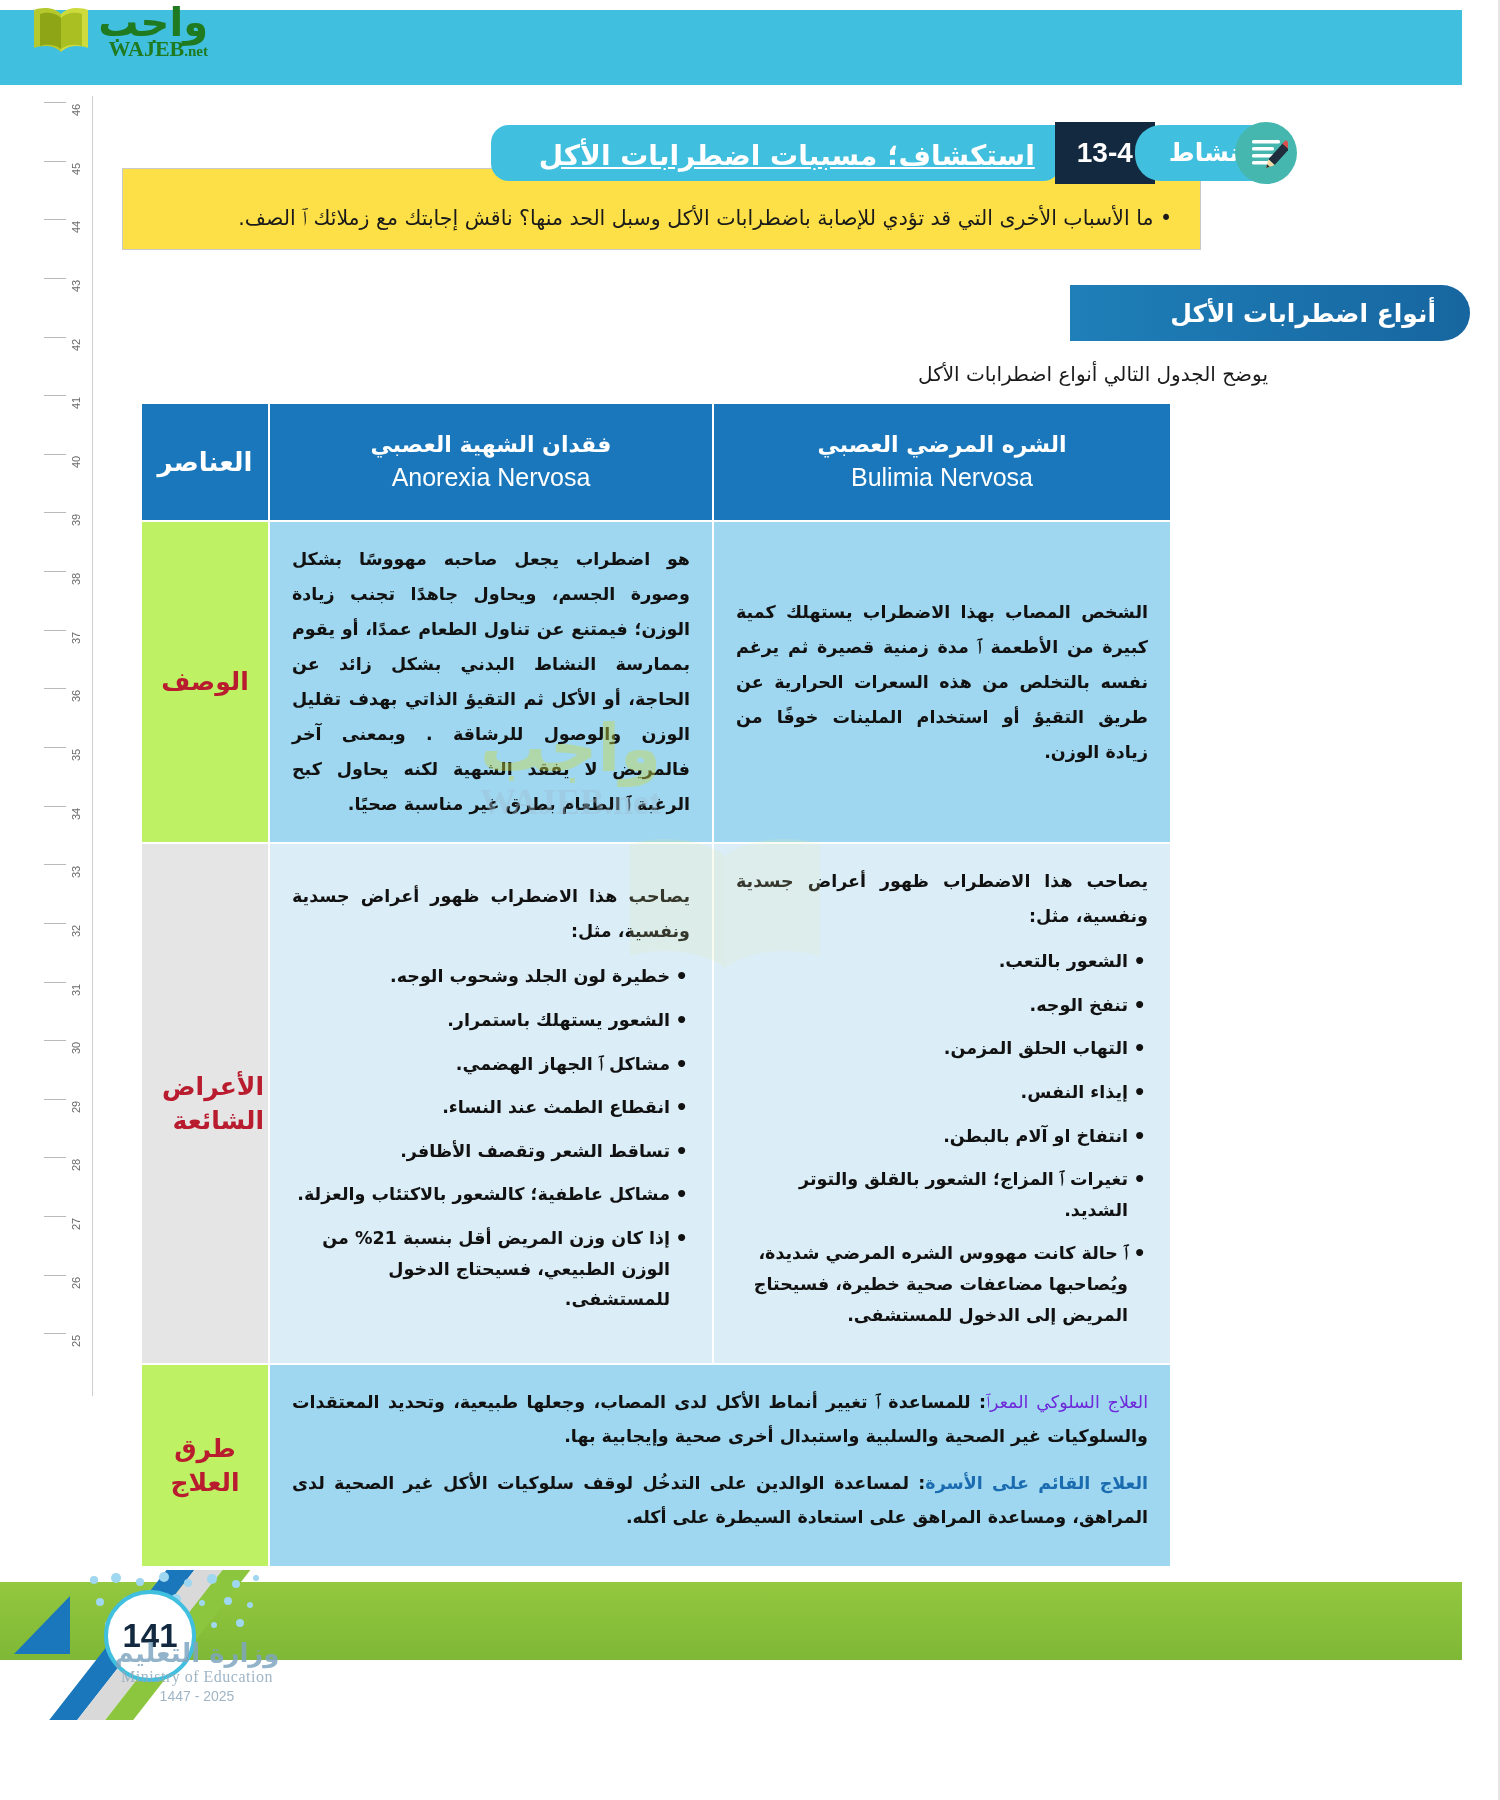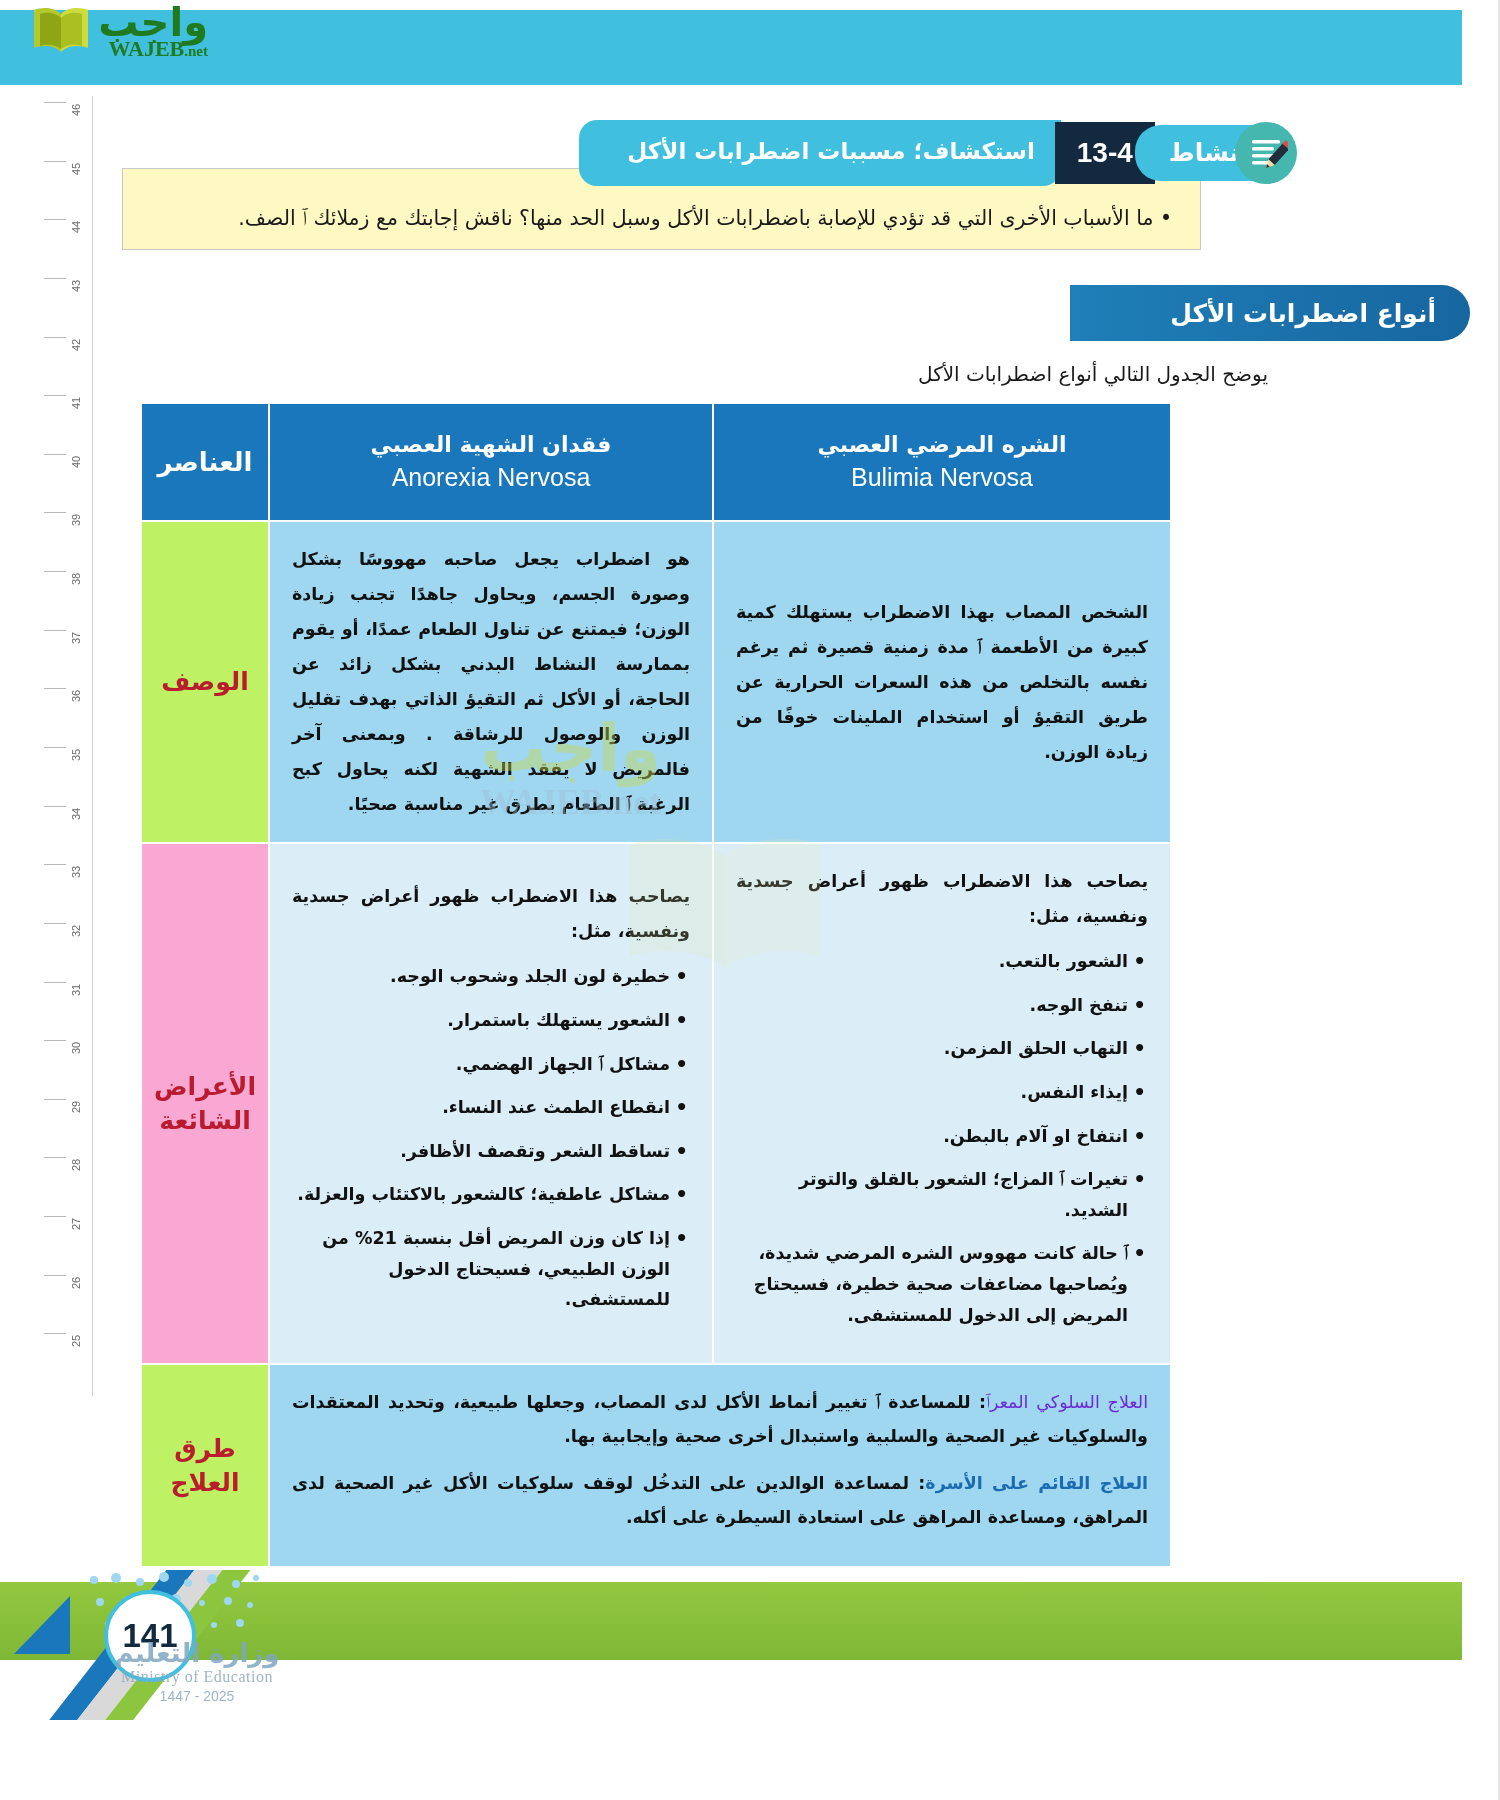--- a/index.html
+++ b/index.html
@@ -122,41 +122,42 @@
     font-family: "Liberation Sans", sans-serif;
     padding: 0 22px;
     height: 62px;
     line-height: 62px;
     margin-right: -20px;
     z-index: 2;
   }
   .activity-title {
     background: #41bfde;
     color: #ffffff;
-    font-size: 23px;
-    font-weight: bold;
-    height: 66px;
+    font-size: 28px;
+    font-weight: bold;
+    height: 56px;
     line-height: 62px;
     padding: 0 26px 0 48px;
     border-radius: 0 0 18px 18px;
     border-bottom-left-radius: 18px;
     border-top-left-radius: 18px;
     margin-right: -6px;
     z-index: 1;
     white-space: nowrap;
+    text-decoration: underline;
   }
 
   
   .question-box {
     position: absolute;
     left: 122px;
     top: 168px;
     width: 1079px;
     height: 82px;
-    background: #fef9c3;
+    background: #fde047;
     border: 1px solid #c9c9c9;
     display: flex;
     align-items: center;
     justify-content: flex-start;
     padding: 0 28px 0 20px;
     z-index: 0;
   }
   .question-text {
     font-size: 20.5px;
     color: #1a1a1a;
@@ -240,21 +241,21 @@
 
   .label-cell {
     background: #bef264;
     color: #b81c2e;
     font-size: 25px;
     font-weight: bold;
     text-align: center;
     line-height: 1.35;
     padding: 8px 4px;
   }
-  .label-cell.lighter { background: #f9a8d4; }
+  .label-cell.lighter { background: #e5e5e5; text-align: right; }
 
   .body-cell {
     background: #9ed7ef;
     color: #111111;
     font-size: 17.5px;
     line-height: 2.0;
     padding: 20px 22px;
     text-align: justify;
     font-weight: 600;
   }

